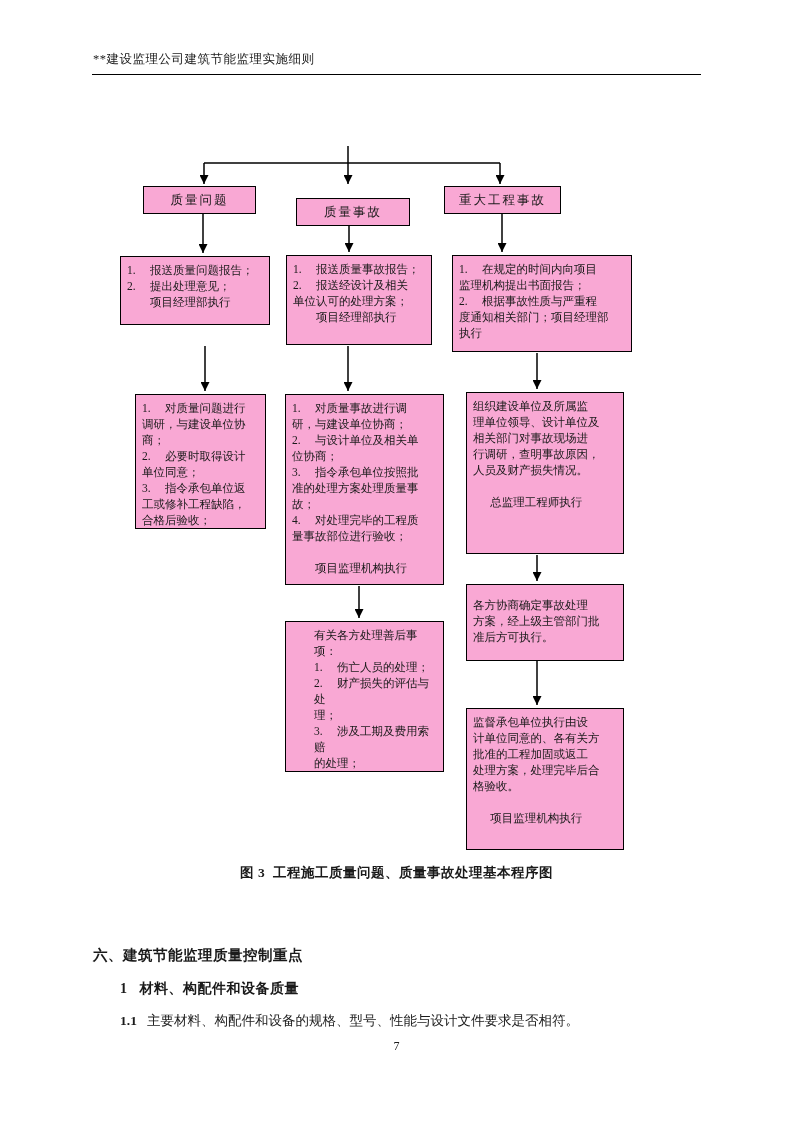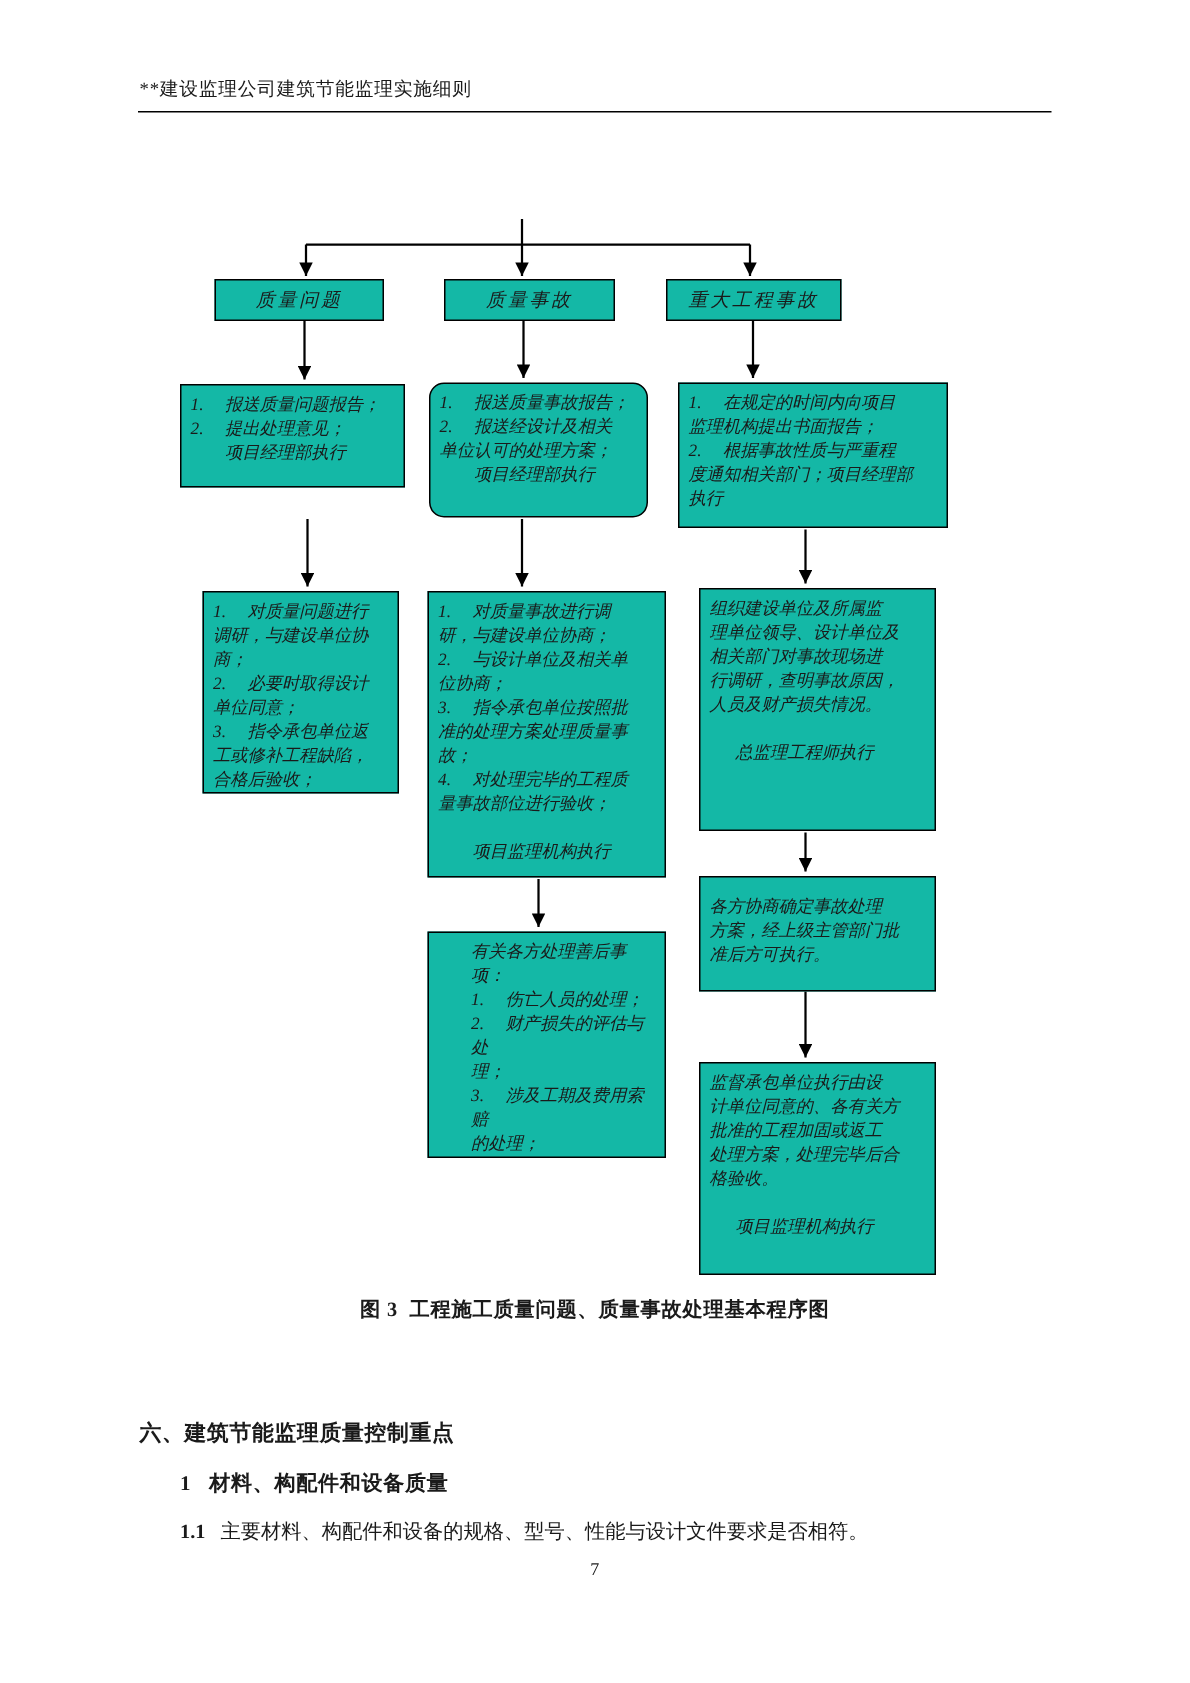--- a/index.html
+++ b/index.html
@@ -16,27 +16,26 @@
     font-size:12.5px;letter-spacing:.5px;white-space:pre;
   }
   .hdr-rule{
     position:absolute;left:92px;top:74px;width:609px;height:1.2px;
     background:#000;
   }
   .connectors{position:absolute;left:0;top:0;}
   .fbox{
     position:absolute;
     border:1.5px solid #000;
-    background:#14b8a6;
+    background:#f9a8d4;
     font-size:11.5px;line-height:16px;
     padding:5px 6px;
     white-space:pre-wrap;
     overflow:hidden;
     box-sizing:border-box;
-    font-style:italic;
   }
   .tbox{
     display:flex;align-items:center;justify-content:center;
     font-size:12.5px;padding:0;white-space:nowrap;letter-spacing:2px;
   }
   .pad-top{padding-top:12px;}
   .caption{
     position:absolute;left:0;top:864px;width:793px;
     text-align:center;font-size:13.5px;font-weight:bold;
     letter-spacing:.5px;white-space:pre;
@@ -85,27 +84,27 @@
       <line x1="205" y1="346" x2="205" y2="391" marker-end="url(#arr)"></line>
       <line x1="348" y1="346" x2="348" y2="391" marker-end="url(#arr)"></line>
       <line x1="537" y1="353" x2="537" y2="389" marker-end="url(#arr)"></line>
       <line x1="359" y1="586" x2="359" y2="618" marker-end="url(#arr)"></line>
       <line x1="537" y1="555" x2="537" y2="581" marker-end="url(#arr)"></line>
       <line x1="537" y1="661" x2="537" y2="705" marker-end="url(#arr)"></line>
     </g>
   </svg>
 
   <div class="fbox tbox" style="left:143px;top:186px;width:113px;height:28px;">质量问题</div>
-  <div class="fbox tbox" style="left:296px;top:186px;width:114px;height:28px;">质量事故</div>
+  <div class="fbox tbox" style="left:296px;top:198px;width:114px;height:28px;">质量事故</div>
   <div class="fbox tbox" style="left:444px;top:186px;width:117px;height:28px;">重大工程事故</div>
 
   <div class="fbox" style="left:120px;top:256px;width:150px;height:69px;">1.     报送质量问题报告；
 2.     提出处理意见；
         项目经理部执行</div>
-  <div class="fbox" style="left:286px;top:255px;width:146px;height:90px;border-radius:10px;">1.     报送质量事故报告；
+  <div class="fbox" style="left:286px;top:255px;width:146px;height:90px;">1.     报送质量事故报告；
 2.     报送经设计及相关
 单位认可的处理方案；
         项目经理部执行</div>
   <div class="fbox" style="left:452px;top:255px;width:180px;height:97px;">1.     在规定的时间内向项目
 监理机构提出书面报告；
 2.     根据事故性质与严重程
 度通知相关部门；项目经理部
 执行</div>
 
   <div class="fbox" style="left:135px;top:394px;width:131px;height:135px;">1.     对质量问题进行

